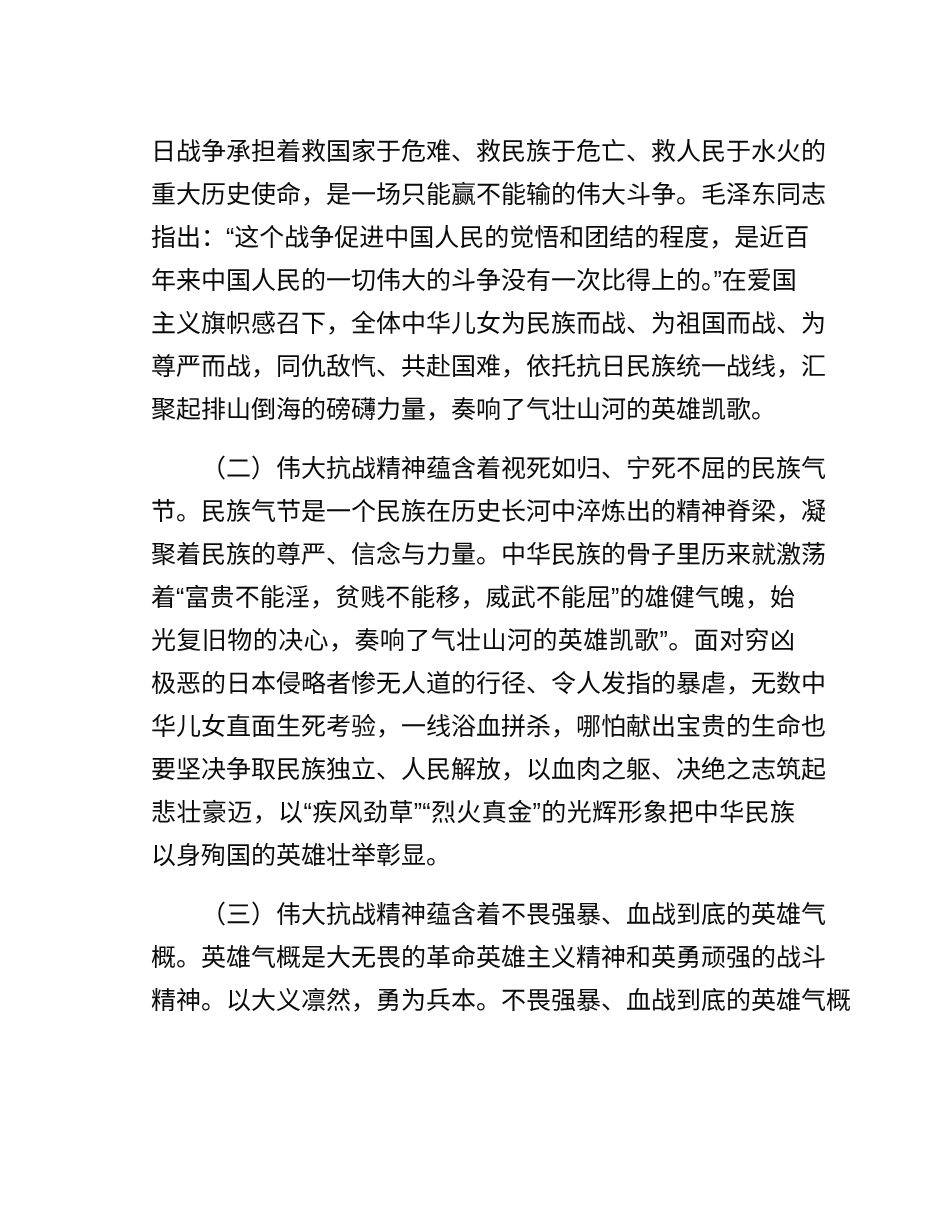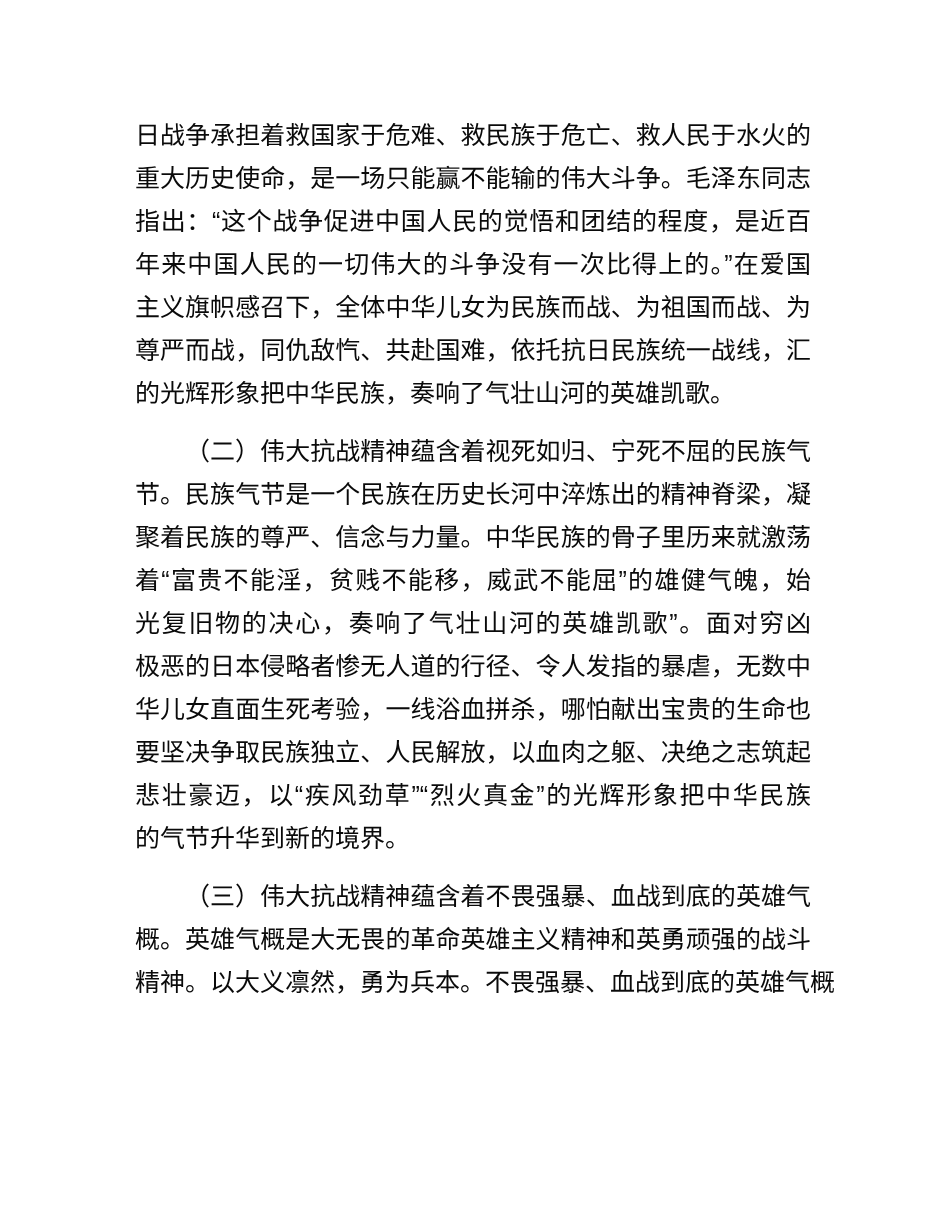--- a/index.html
+++ b/index.html
@@ -22,21 +22,21 @@
   .text-block {
     position: absolute;
     left: 135px;
     top: 114px;
     width: 676px;
     color: #0a0a0a;
     font-size: 25px;
     font-family: "Liberation Sans", sans-serif;
   }
   .paragraph {
-    margin: 0;
+    margin: 16px;
     padding: 0;
   }
   .paragraph + .paragraph {
     margin-top: 15px;
   }
   .line {
     height: 43px;
     line-height: 43px;
     white-space: nowrap;
     overflow: visible;
@@ -55,33 +55,33 @@
 
 <div class="page">
   <div class="text-block" id="text-block">
       <div class="paragraph">
         <div class="line">日战争承担着救国家于危难、救民族于危亡、救人民于水火的</div>
         <div class="line">重大历史使命，是一场只能赢不能输的伟大斗争。毛泽东同志</div>
         <div class="line">指出：“这个战争促进中国人民的觉悟和团结的程度，是近百</div>
         <div class="line">年来中国人民的一切伟大的斗争没有一次比得上的。”在爱国</div>
         <div class="line">主义旗帜感召下，全体中华儿女为民族而战、为祖国而战、为</div>
         <div class="line">尊严而战，同仇敌忾、共赴国难，依托抗日民族统一战线，汇</div>
-        <div class="line">的光辉形象把中华民族，奏响了气壮山河的英雄凯歌。</div>
+        <div class="line">聚起排山倒海的磅礴力量，奏响了气壮山河的英雄凯歌。</div>
       </div>
       <div class="paragraph indented">
         <div class="line">（二）伟大抗战精神蕴含着视死如归、宁死不屈的民族气</div>
         <div class="line">节。民族气节是一个民族在历史长河中淬炼出的精神脊梁，凝</div>
         <div class="line">聚着民族的尊严、信念与力量。中华民族的骨子里历来就激荡</div>
         <div class="line">着“富贵不能淫，贫贱不能移，威武不能屈”的雄健气魄，始</div>
         <div class="line">光复旧物的决心，奏响了气壮山河的英雄凯歌”。面对穷凶</div>
         <div class="line">极恶的日本侵略者惨无人道的行径、令人发指的暴虐，无数中</div>
         <div class="line">华儿女直面生死考验，一线浴血拼杀，哪怕献出宝贵的生命也</div>
         <div class="line">要坚决争取民族独立、人民解放，以血肉之躯、决绝之志筑起</div>
         <div class="line">悲壮豪迈，以“疾风劲草”“烈火真金”的光辉形象把中华民族</div>
-        <div class="line">的气节升华到新的境界。</div>
+        <div class="line">以身殉国的英雄壮举彰显。</div>
       </div>
       <div class="paragraph indented">
         <div class="line">（三）伟大抗战精神蕴含着不畏强暴、血战到底的英雄气</div>
         <div class="line">概。英雄气概是大无畏的革命英雄主义精神和英勇顽强的战斗</div>
         <div class="line">精神。以大义凛然，勇为兵本。不畏强暴、血战到底的英雄气概</div>
       </div>
     </div>
 </div>
 
 </body></html>

